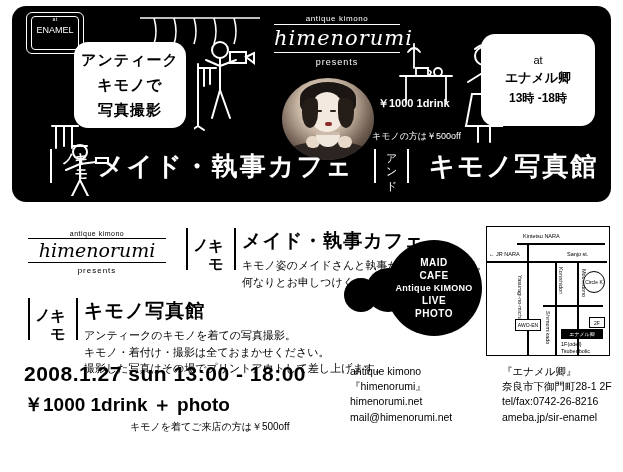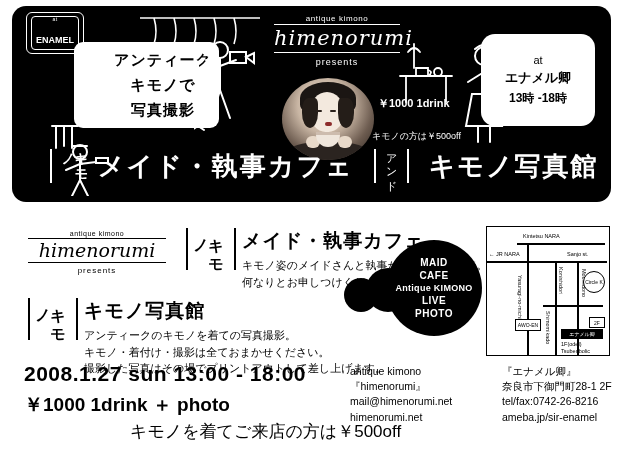--- a/index.html
+++ b/index.html
@@ -37,41 +37,40 @@
     height: 42px;
     border: 1px solid #fff;
     border-radius: 6px;
     color: #fff;
     text-align: center;
     line-height: 1.05;
     padding-top: 4px;
     box-sizing: border-box;
   }
   .enamel-seal .s1 { font-size: 5px; letter-spacing: .5px; display:block; }
-  .enamel-seal .s2 { font-size: 9px; font-weight: bold; display:block; margin-top:14px;}
+  .enamel-seal .s2 { font-size: 9px; font-weight: normal; display:block; margin-top:4px;}
   .enamel-seal .frame {
     position:absolute; left:4px; top:3px; right:4px; bottom:3px;
     border:1px solid #fff; border-radius:4px; pointer-events:none;
   }
 
   
   .left-box {
     position: absolute;
     left: 62px;
     top: 36px;
     width: 112px;
     height: 86px;
     background: #fff;
-    border-radius: 9px;
+    border-radius: 14px;
     display: flex;
     flex-direction: column;
     align-items: center;
     justify-content: center;
     gap: 6px;
-    padding-left: 33px;
   }
   .left-box div {
     font-size: 15px;
     font-weight: bold;
     letter-spacing: 1px;
     color: #000;
   }
 
   
   .logo-top {
@@ -300,21 +299,21 @@
     position: absolute;
     left: 24px;
     top: 188px;
     font-size: 19px;
     font-weight: bold;
   }
   .price-note {
     position: absolute;
     left: 130px;
     top: 216px;
-    font-size: 17px;
+    font-size: 10px;
   }
 
   
   .contact {
     position: absolute;
     left: 350px;
     top: 160px;
     font-size: 10.5px;
     line-height: 1.45;
   }
@@ -547,22 +546,22 @@
       <div class="b2">CAFE</div>
       <div class="b3">Antique KIMONO</div>
       <div class="b4">LIVE</div>
       <div class="b5">PHOTO</div>
     </div>
   </div>
 
   <div class="contact">
     <div>antique kimono</div>
     <div>『himenorumi』</div>
+    <div>himenorumi.net</div>
     <div>mail@himenorumi.net</div>
-    <div>himenorumi.net</div>
   </div>
 
   <div class="venue">
     <div>『エナメル卿』</div>
     <div>奈良市下御門町28-1 2F</div>
     <div>tel/fax:0742-26-8216</div>
     <div>ameba.jp/sir-enamel</div>
   </div>
 
   <div class="map">

